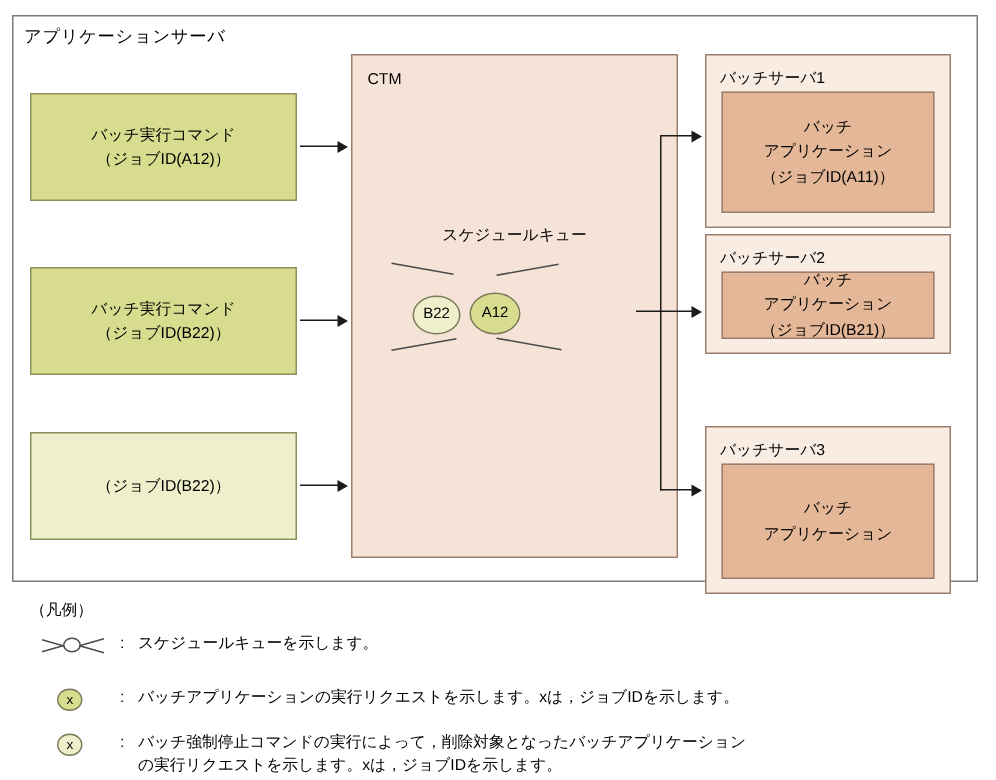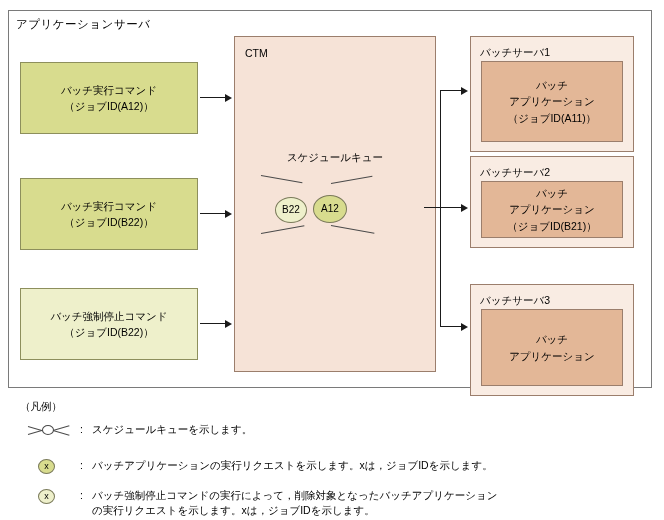--- a/index.html
+++ b/index.html
@@ -236,25 +236,24 @@
     <div>バッチ実行コマンド</div>
     <div>（ジョブID(A12)）</div>
   </div>
 
   <div class="box cmd-box" style="left:20px; top:178px; width:178px; height:72px;">
     <div>バッチ実行コマンド</div>
     <div>（ジョブID(B22)）</div>
   </div>
 
   <div class="box cmd-box stop" style="left:20px; top:288px; width:178px; height:72px;">
-    <div>バッチ強制停止コマンド</div>
     <div>（ジョブID(B22)）</div>
   </div>
 
-  <div class="box ctm-box" style="left:234px; top:36px; width:202px; height:336px;">
+  <div class="box ctm-box" style="left:234px; top:36px; width:218px; height:336px;">
     <div class="ctm-label">CTM</div>
     <div class="queue-label">スケジュールキュー</div>
 
     <div class="q-line" style="left:26px; top:138px; width:42px; transform:rotate(10deg);"></div>
     <div class="q-line" style="left:96px; top:146px; width:42px; transform:rotate(-10deg);"></div>
 
     <div class="q-line" style="left:26px; top:196px; width:44px; transform:rotate(-10deg);"></div>
     <div class="q-line" style="left:96px; top:188px; width:44px; transform:rotate(10deg);"></div>
 
     <div class="token b22" style="left:40px; top:160px; width:32px; height:26px;">
@@ -267,21 +266,21 @@
 
   <div class="box batch-server-box" style="left:470px; top:36px; width:164px; height:116px;">
     <div class="bs-label">バッチサーバ1</div>
     <div class="bs-inner">
       <div>バッチ</div>
       <div>アプリケーション</div>
       <div>（ジョブID(A11)）</div>
     </div>
   </div>
 
-  <div class="box batch-server-box" style="left:470px; top:156px; width:164px; height:92px;">
+  <div class="box batch-server-box" style="left:470px; top:156px; width:164px; height:80px;">
     <div class="bs-label">バッチサーバ2</div>
     <div class="bs-inner">
       <div>バッチ</div>
       <div>アプリケーション</div>
       <div>（ジョブID(B21)）</div>
     </div>
   </div>
 
   <div class="box batch-server-box" style="left:470px; top:284px; width:164px; height:112px;">
     <div class="bs-label">バッチサーバ3</div>

